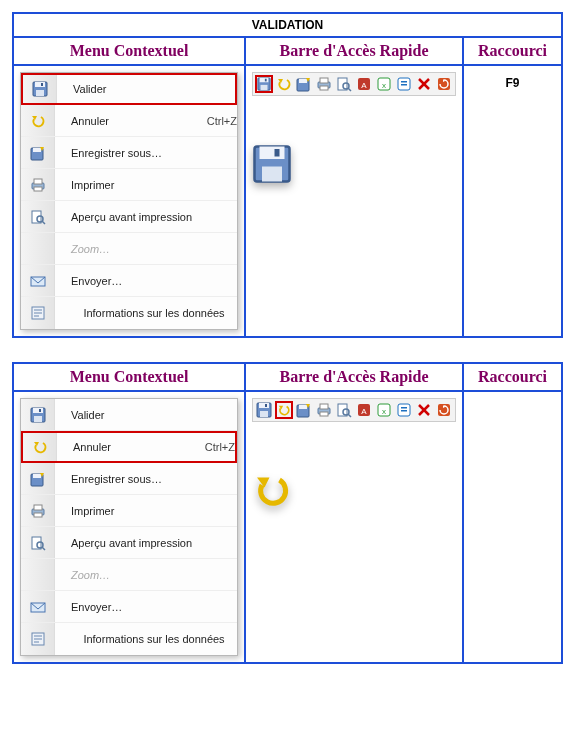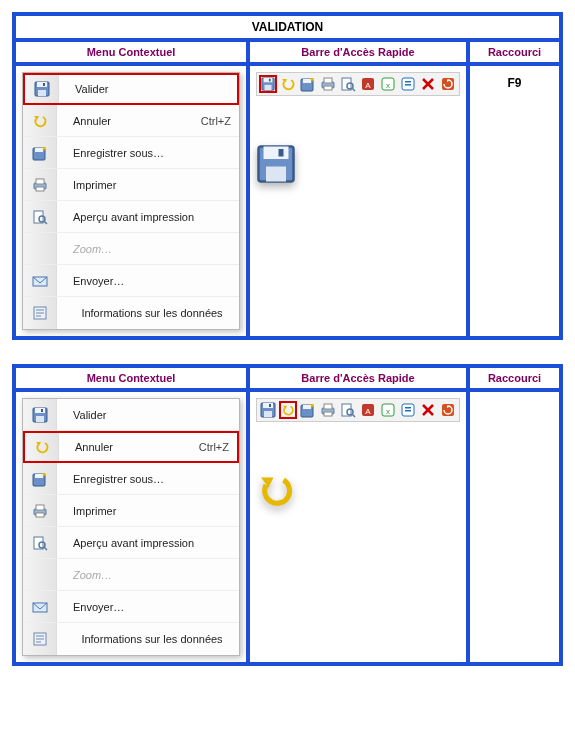--- a/index.html
+++ b/index.html
@@ -1,31 +1,31 @@
 <!DOCTYPE html>
 <html><head>
 <meta charset="utf-8">
 <style>
 * { box-sizing: border-box; margin: 0; padding: 0; }
 body { background: #fff; font-family: Arial, sans-serif; font-size: 11px; padding: 12px; width: 575px; }
 .section-table { width: 100%; border-collapse: collapse; margin-bottom: 24px; border: 1px solid #000; }
-.section-table td, .section-table th { border: 4px solid #1d4ed8; padding: 4px 6px; vertical-align: top; }
+.section-table td, .section-table th { border: 2px solid #1d4ed8; padding: 4px 6px; vertical-align: top; }
 .section-title { text-align: center; font-weight: bold; color: #000; font-size: 12px; padding: 8px 0; }
-.col-header { text-align: center; font-weight: bold; color: #800060; font-size: 11px; padding: 10px 0; }
+.col-header { text-align: center; font-weight: bold; color: #800060; font-size: 16px; padding: 10px 0; font-family: Liberation Serif, serif; }
 .col-menu { width: 42%; }
 .col-toolbar { width: 38%; }
 .col-shortcut { width: 20%; text-align: center; font-weight: bold; }
 .context-menu { background: #fdfdfd; border: 1px solid #b8b8b8; box-shadow: 2px 2px 6px rgba(0,0,0,0.25); width: 218px; margin: 2px auto; }
 .menu-item { display: flex; align-items: center; height: 32px; border-bottom: 1px solid #eee; position: relative; }
 .menu-item:last-child { border-bottom: none; text-align: center; }
 .menu-item.highlighted { border: 2px solid #d00000; }
 .menu-icon-col { width: 34px; height: 100%; background: linear-gradient(to right, #f4f4f4, #e4e4e4); display: flex; align-items: center; justify-content: center; flex-shrink: 0; border-right: 1px solid #ddd; }
 .menu-label { flex: 1; padding-left: 16px; color: #222; font-size: 11px; }
 .menu-label.disabled { color: #aaa; font-style: italic; }
-.menu-shortcut { padding-right: 8px; color: #444; font-size: 11px; }
+.menu-shortcut { color: #444; font-size: 11px; }
 .toolbar-cell { text-align: center; }
 .toolbar { display: inline-flex; align-items: center; background: #f3f3f3; border: 1px solid #ccc; padding: 2px; gap: 2px; margin-top: 2px; }
 .toolbar .tb-icon { width: 18px; height: 18px; display: flex; align-items: center; justify-content: center; border: 1px solid transparent; }
 .toolbar .tb-icon.highlighted { border: 2px solid #d00000; }
 .big-icon-wrap { margin-top: 48px; text-align: center; }
 .big-icon-wrap svg { filter: drop-shadow(0 4px 4px rgba(0,0,0,0.3)); }
 .shortcut-text { text-align: center; font-weight: bold; padding-top: 6px; font-size: 12px; }
 svg { display: block; }
 </style>
 </head>

